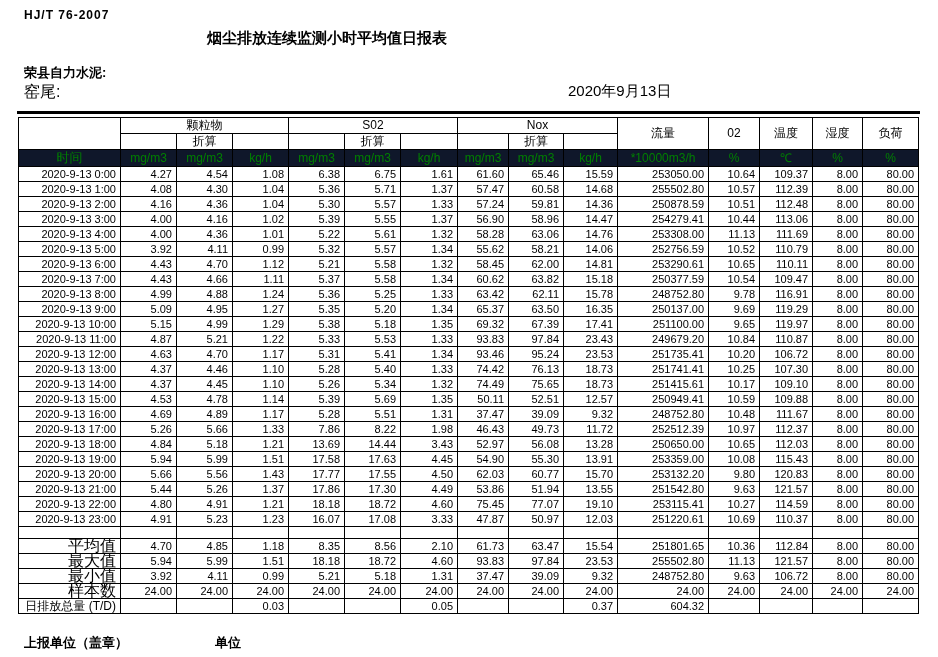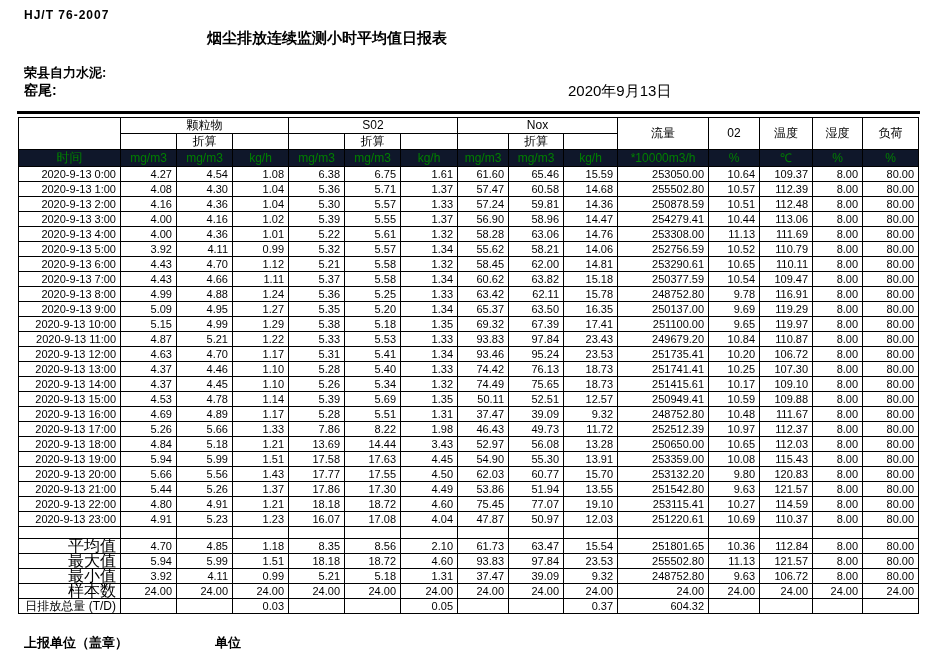--- a/index.html
+++ b/index.html
@@ -4,21 +4,21 @@
 <style>
   html,body{margin:0;padding:0;}
   body{
     width:938px;height:657px;background:#ffffff;color:#000;
     font-family:"Liberation Sans", sans-serif;
   }
   .page{position:relative;width:938px;height:657px;overflow:hidden;}
   .std{position:absolute;left:24px;top:8px;font-weight:bold;font-size:12px;letter-spacing:1px;}
   .title{position:absolute;left:120px;top:29px;width:414px;text-align:center;font-weight:bold;font-size:15px;}
   .company{position:absolute;left:24px;top:64px;font-weight:bold;font-size:13px;}
-  .loc{position:absolute;left:24px;top:82px;font-weight:bold;font-size:14px;}
+  .loc{position:absolute;left:24px;top:82px;font-weight:normal;font-size:16px;}
   .date{position:absolute;left:568px;top:82px;font-size:15px;}
   .topline{position:absolute;left:17px;top:111px;width:903px;height:3px;background:#000;}
   table.report{
     position:absolute;left:18px;top:117px;width:901px;
     border-collapse:collapse;table-layout:fixed;font-size:11px;
   }
   table.report td{
     border:1px solid #000;height:14px;line-height:14px;
     padding:0 4px 0 0;text-align:right;overflow:hidden;white-space:nowrap;
   }
@@ -498,21 +498,21 @@
           <td class="num">8.00</td>
           <td class="num">80.00</td>
         </tr>
         <tr>
           <td class="time">2020-9-13 23:00</td>
           <td class="num">4.91</td>
           <td class="num">5.23</td>
           <td class="num">1.23</td>
           <td class="num">16.07</td>
           <td class="num">17.08</td>
-          <td class="num">4.04</td>
+          <td class="num">3.33</td>
           <td class="num">47.87</td>
           <td class="num">50.97</td>
           <td class="num">12.03</td>
           <td class="num">251220.61</td>
           <td class="num">10.69</td>
           <td class="num">110.37</td>
           <td class="num">8.00</td>
           <td class="num">80.00</td>
         </tr>
         <tr class="spacer">

